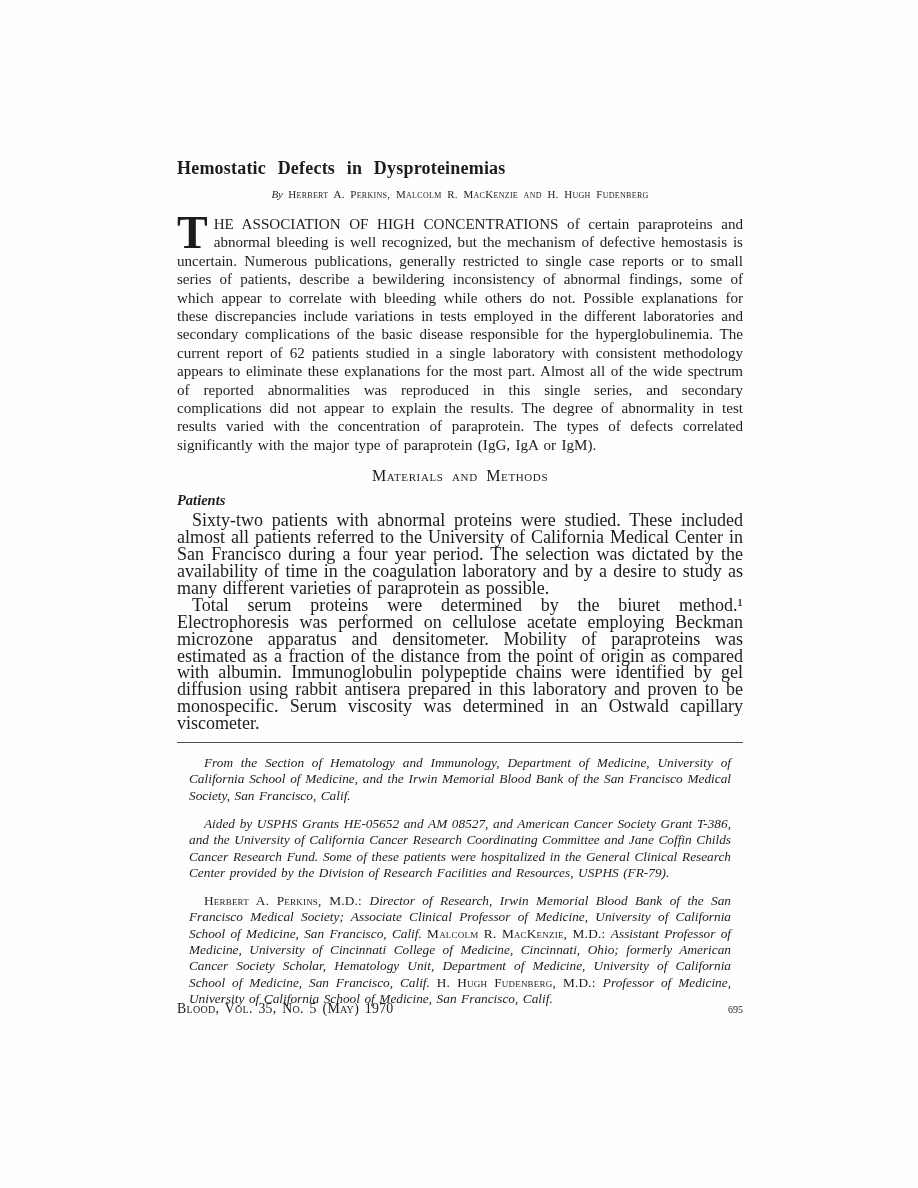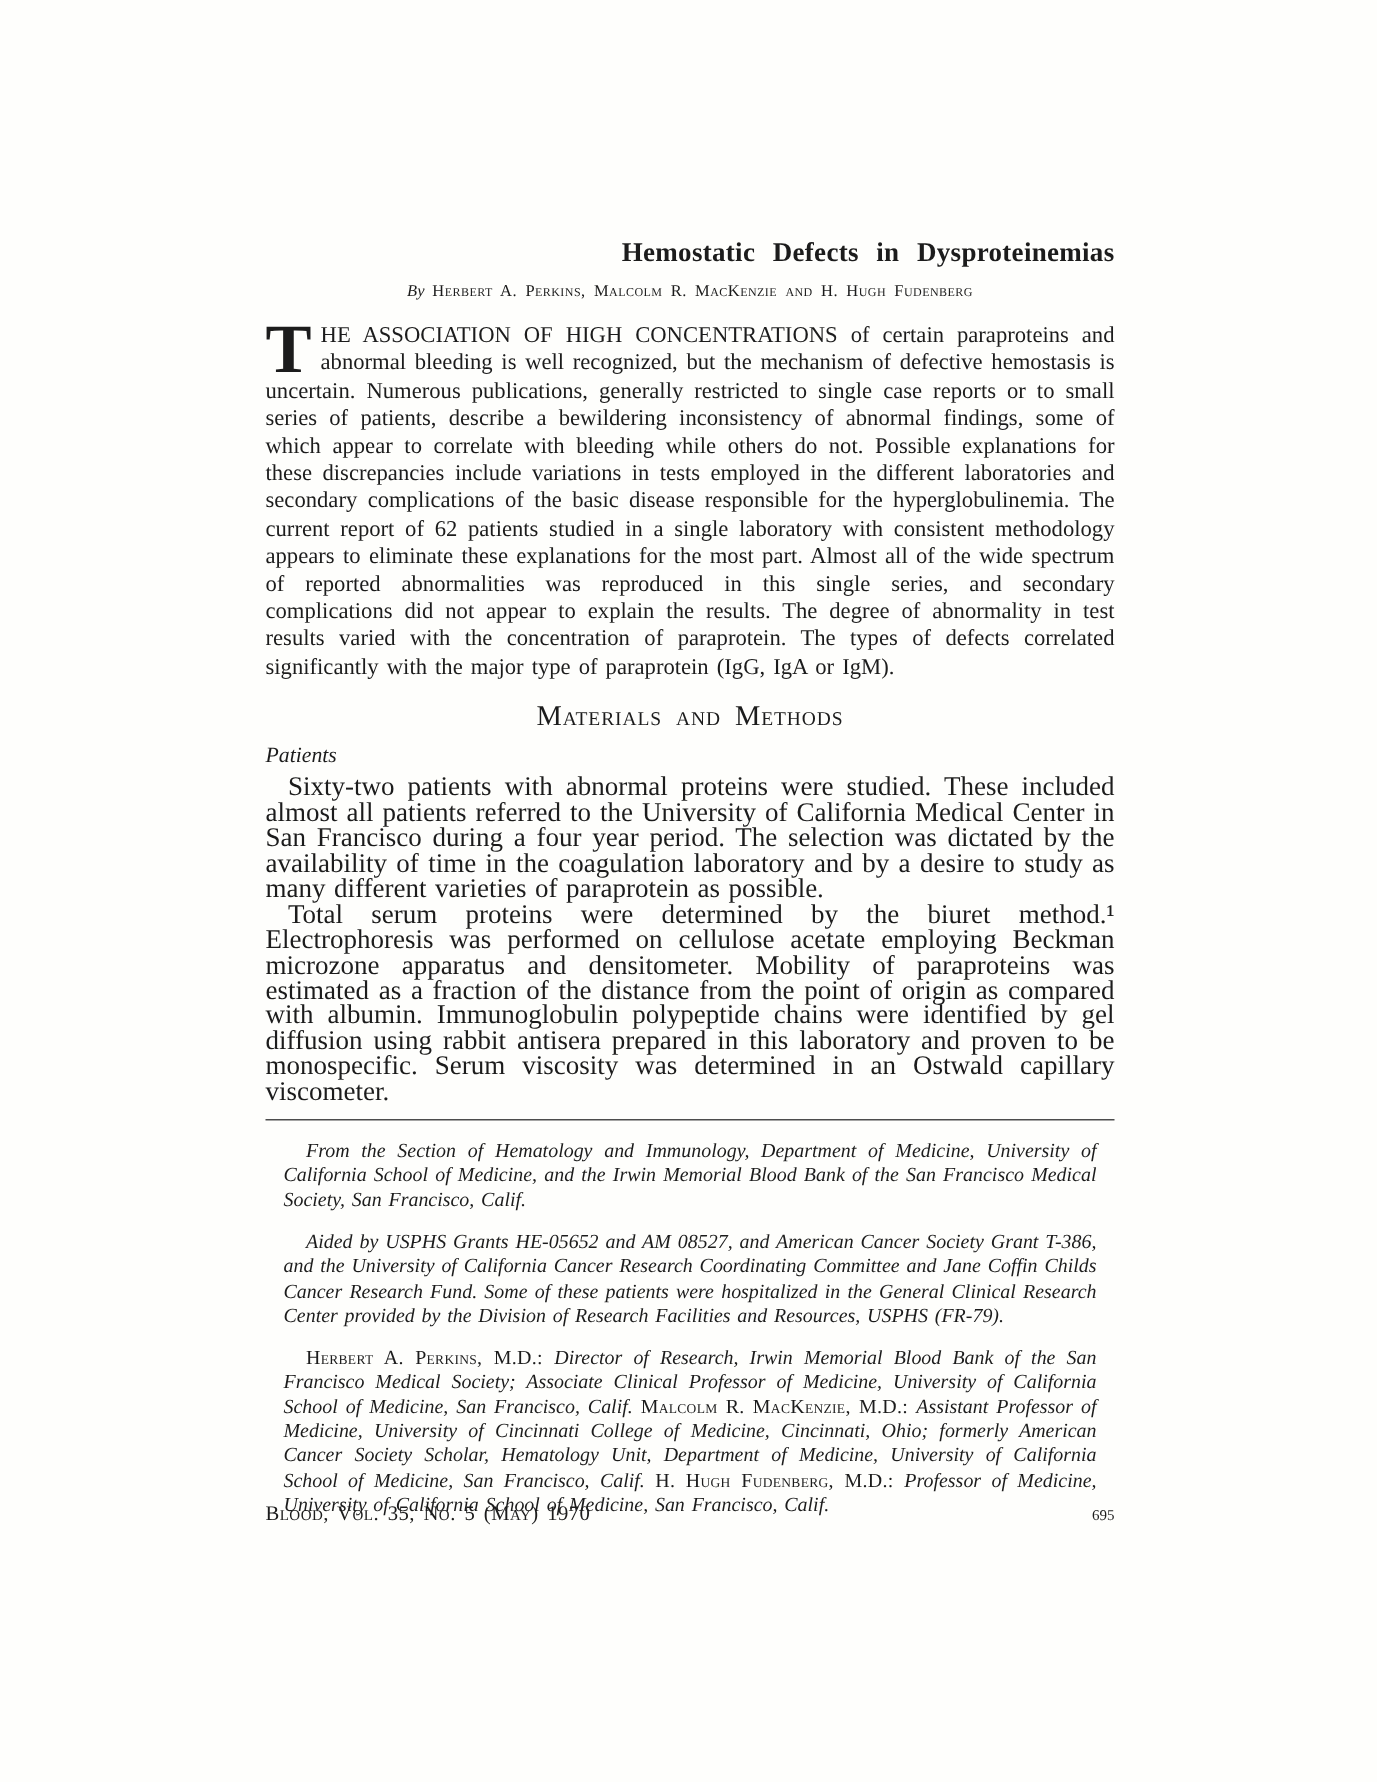--- a/index.html
+++ b/index.html
@@ -19,21 +19,21 @@
   .content {
     position: absolute;
     left: 177px;
     top: 158px;
     width: 566px;
   }
   .title {
     margin: 0 0 9px 0;
     font-size: 18px;
     font-weight: bold;
-    text-align: right;
+    text-align: left;
     word-spacing: 7px;
     letter-spacing: 0.2px;
   }
   .byline {
     margin: 0 0 15px 0;
     font-size: 11px;
     text-align: center;
     word-spacing: 2.5px;
     white-space: nowrap;
   }
@@ -49,31 +49,31 @@
   .dropcap {
     float: left;
     font-size: 46px;
     line-height: 34px;
     height: 34px;
     padding: 1px 6px 0 0;
     font-weight: bold;
   }
   .section-heading {
     margin: 13px 0 5px 0;
-    font-size: 19px;
+    font-size: 16px;
     font-weight: normal;
     font-variant: small-caps;
     text-align: center;
     letter-spacing: 0.6px;
     word-spacing: 4px;
   }
   .subheading {
     margin: 7px 0 3px 0;
     font-size: 14.5px;
-    font-weight: normal;
+    font-weight: bold;
     font-style: italic;
     word-spacing: 2px;
   }
   .small-body {
     margin: 0;
     font-size: 18px;
     line-height: 16.9px;
     text-align: justify;
     text-indent: 15px;
     word-spacing: 1.2px;

